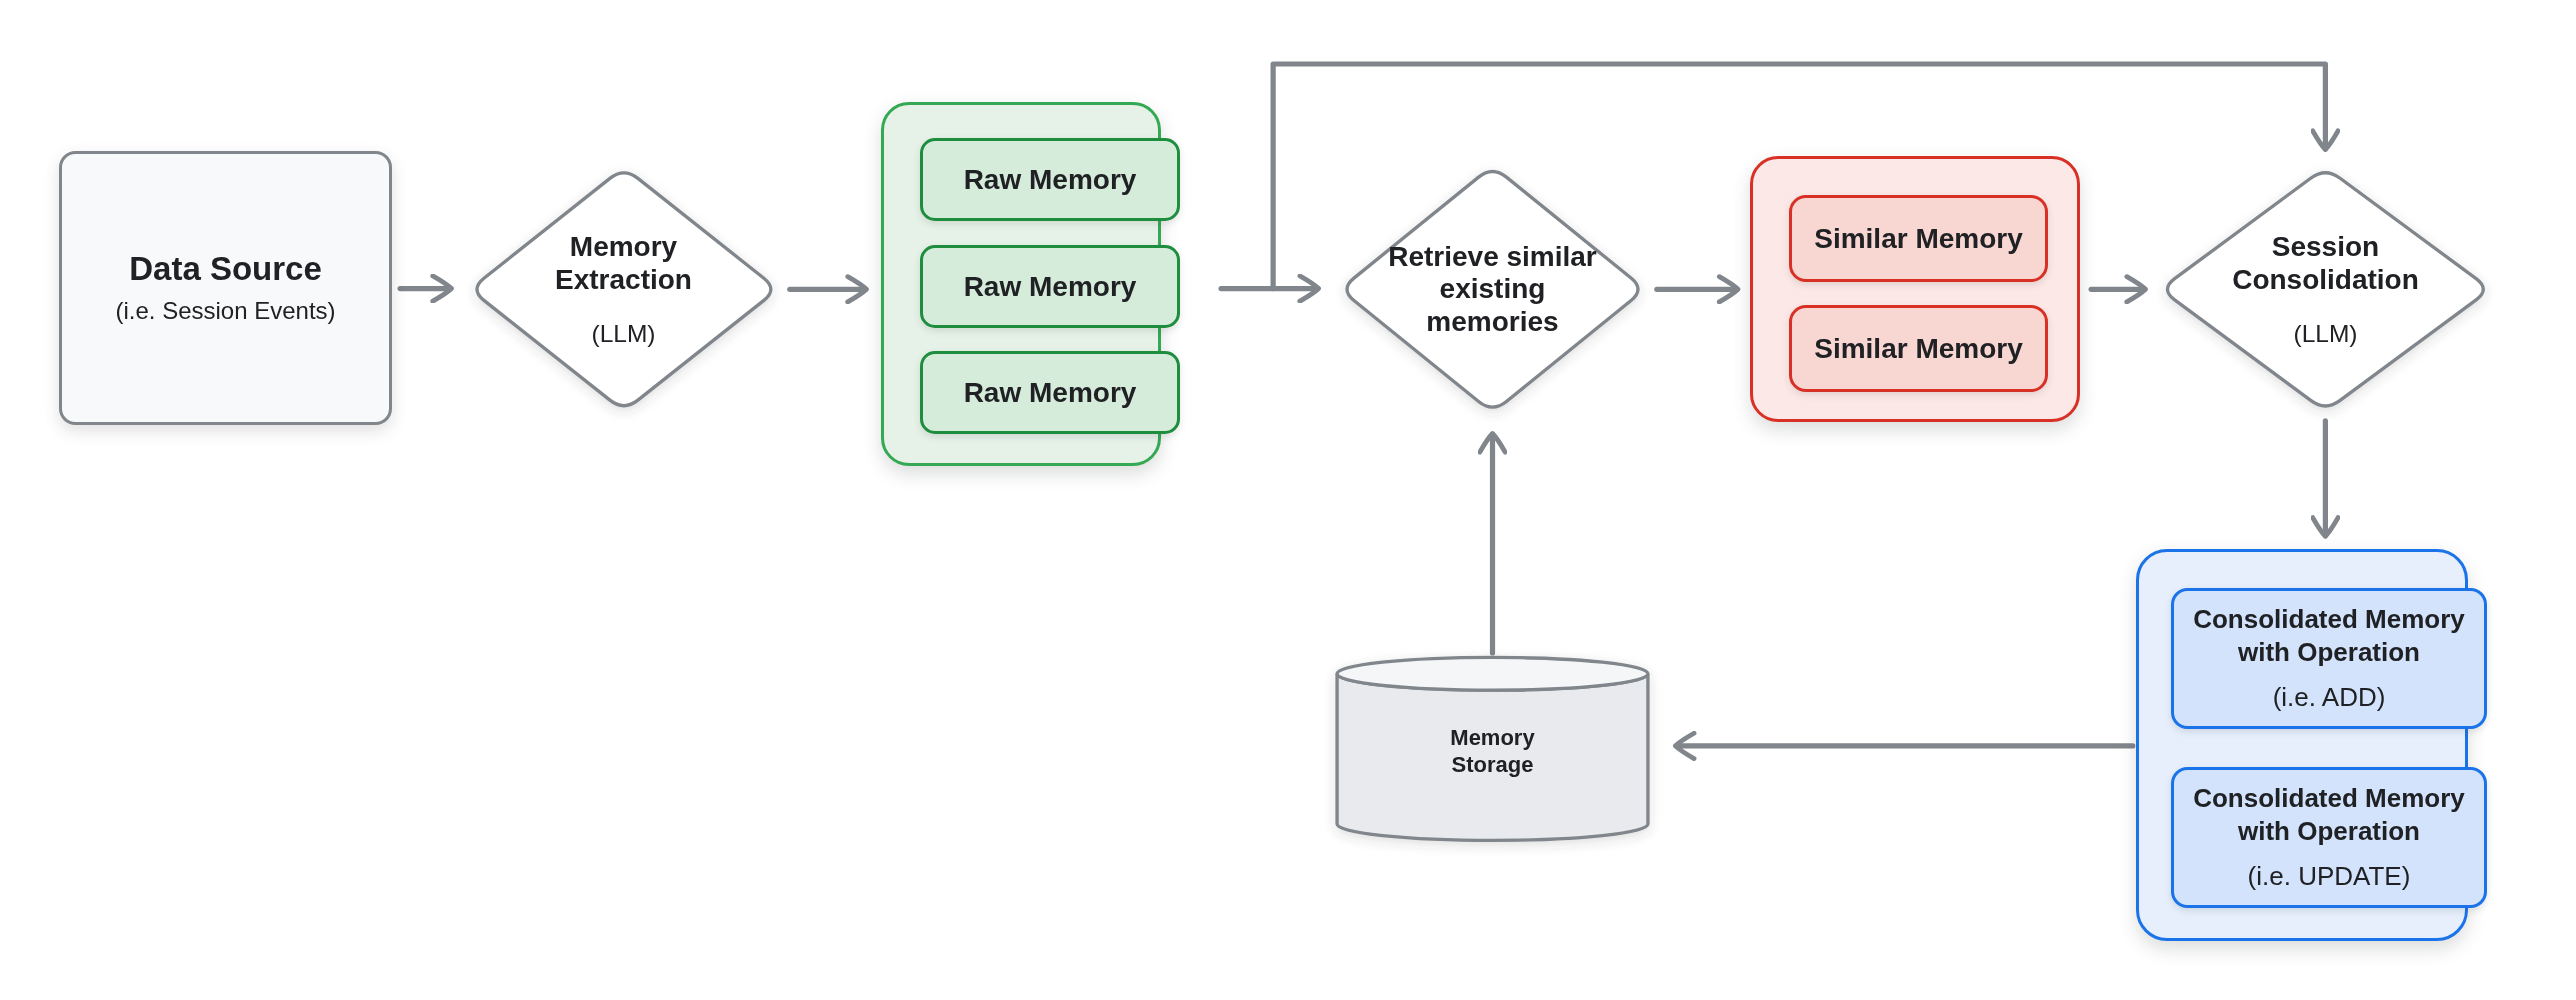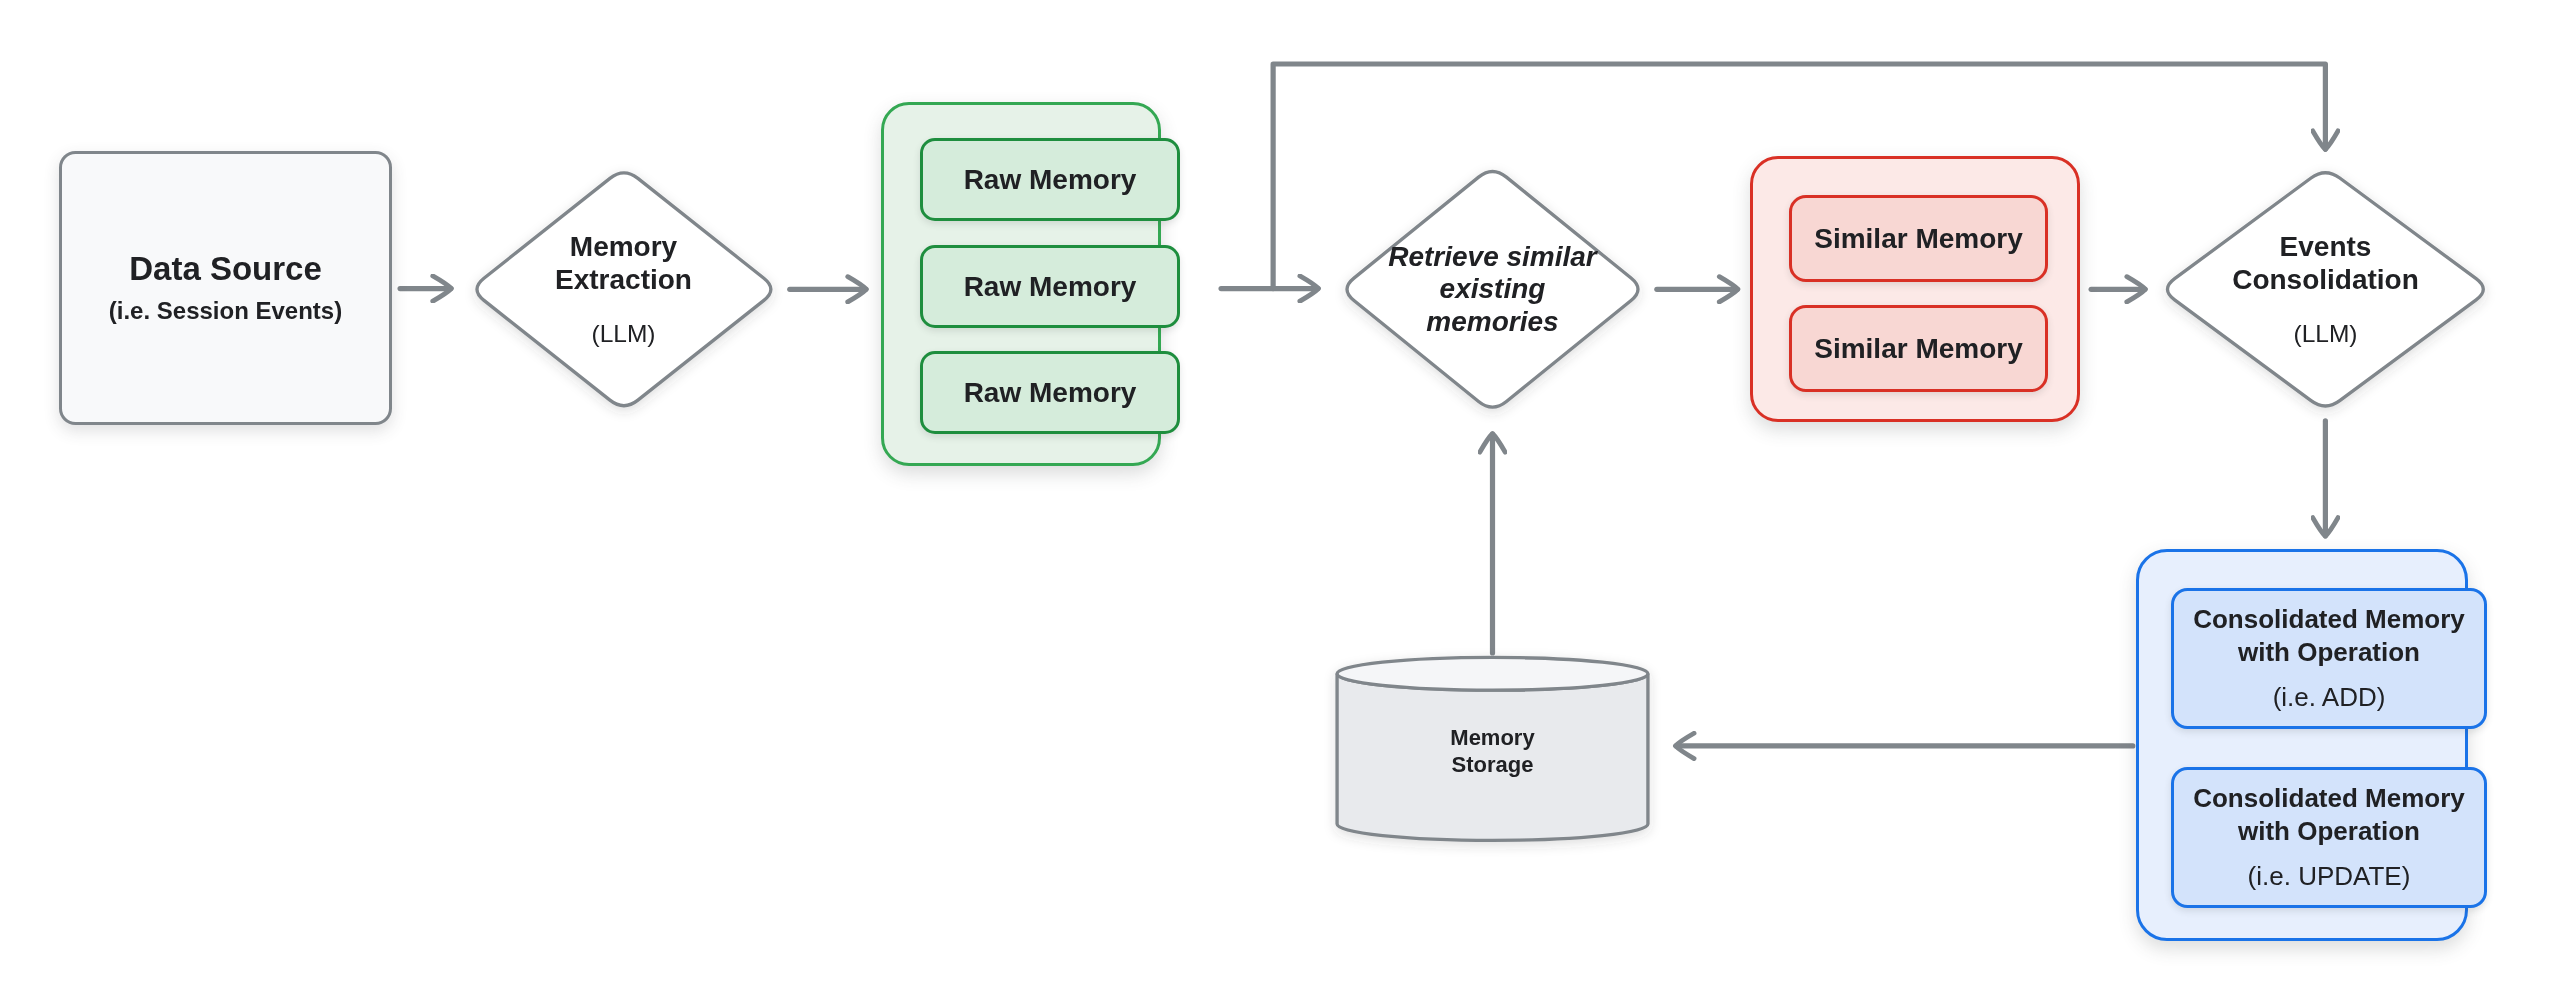--- a/index.html
+++ b/index.html
@@ -17,21 +17,21 @@
   .cyl-body{fill:#e8eaed;stroke:#80868b;stroke-width:4.5;}
   .cyl-top{fill:#f5f6f8;stroke:#80868b;stroke-width:4.5;}
 
   .node{
     position:absolute;box-sizing:border-box;
     display:flex;flex-direction:column;justify-content:center;text-align:center;
     background:#f8f9fa;border:3.3px solid #80868b;border-radius:16.4px;
     box-shadow:0 6px 16.4px rgba(60,64,67,.16);
   }
   .node .title{font-size:33px;font-weight:700;line-height:1.1;}
-  .node .sub{font-size:24px;font-weight:700;margin-top:10.4px;}
+  .node .sub{font-size:24px;font-weight:400;margin-top:10.4px;}
 
   .dlabel{
     position:absolute;display:flex;flex-direction:column;align-items:center;justify-content:center;
     text-align:center;pointer-events:none;gap:16px;
   }
   .dlabel .t{font-size:28px;font-weight:600;line-height:1.16;}
   .dlabel .s{font-size:24.5px;font-weight:400;margin-top:7.4px;}
 
   .group{position:absolute;box-sizing:border-box;border-radius:28px;}
   .group.green{background:#e6f2e8;border:3px solid #34a853;box-shadow:0 7.4px 18px rgba(60,64,67,.18);}
@@ -103,35 +103,35 @@
       <span>Raw Memory</span>
     </div>
     <div class="chip green" style="left:36px;top:140px;width:260px;height:83px;">
       <span>Raw Memory</span>
     </div>
     <div class="chip green" style="left:36px;top:246px;width:260px;height:83px;">
       <span>Raw Memory</span>
     </div>
   </div>
 
-  <div class="dlabel" style="left:1370px;top:190px;width:245px;height:199px;font-style:italic;">
+  <div class="dlabel" style="left:1370px;top:190px;width:245px;height:199px;">
     <div class="t">Retrieve similar existing memories</div>
   </div>
 
   <div class="group red" style="left:1750px;top:156px;width:330px;height:266px;">
     <div class="chip red" style="left:36px;top:36px;width:259px;height:87px;">
       <span>Similar Memory</span>
     </div>
     <div class="chip red" style="left:36px;top:146px;width:259px;height:87px;">
       <span>Similar Memory</span>
     </div>
   </div>
 
   <div class="dlabel" style="left:2199px;top:190px;width:253px;height:199px;">
-    <div class="t">Events Consolidation</div>
+    <div class="t">Session Consolidation</div>
     <div class="s">(LLM)</div>
   </div>
 
   <div class="group blue" style="left:2136px;top:549px;width:332px;height:392px;text-decoration:underline;">
     <div class="chip blue" style="left:32px;top:36px;width:316px;height:141px;">
       <div>Consolidated Memory with Operation</div>
       <div class="s">(i.e. ADD)</div>
     </div>
     <div class="chip blue" style="left:32px;top:215px;width:316px;height:141px;">
       <div>Consolidated Memory with Operation</div>

